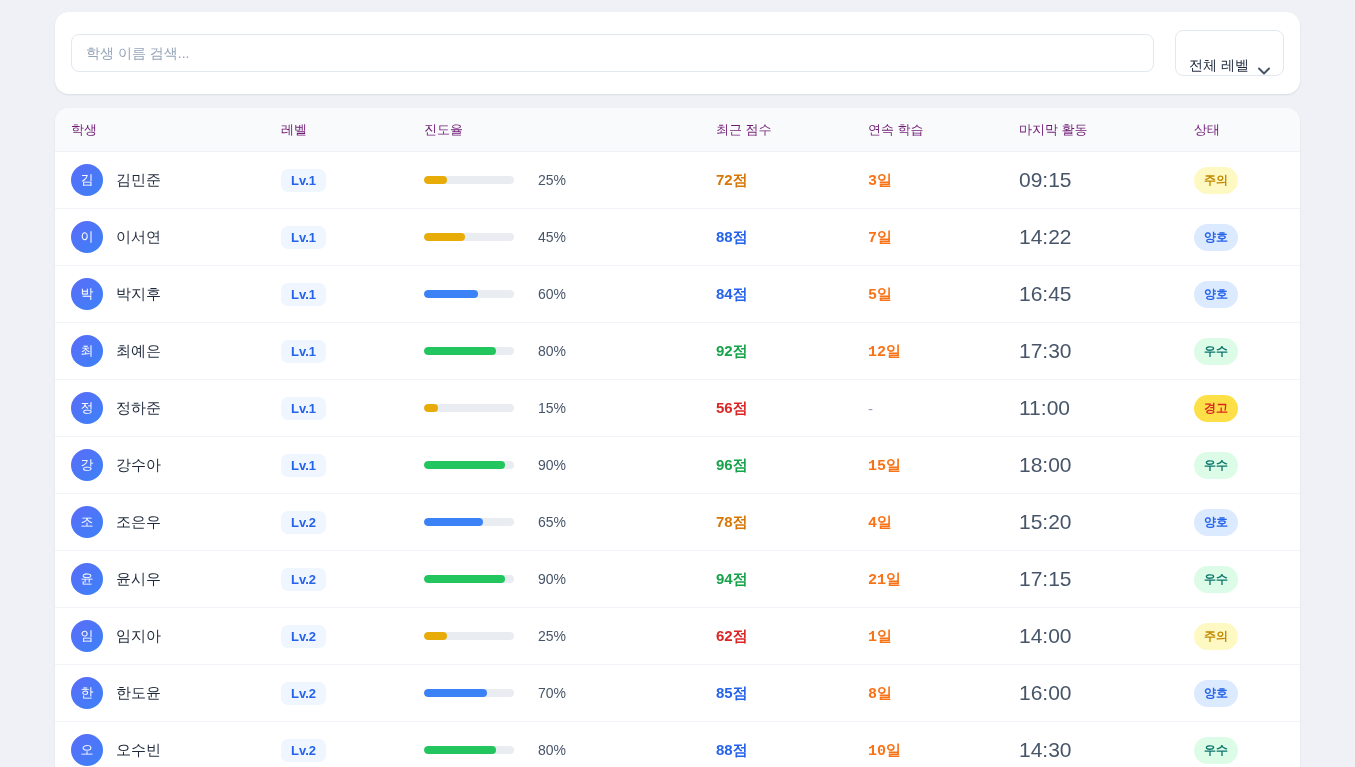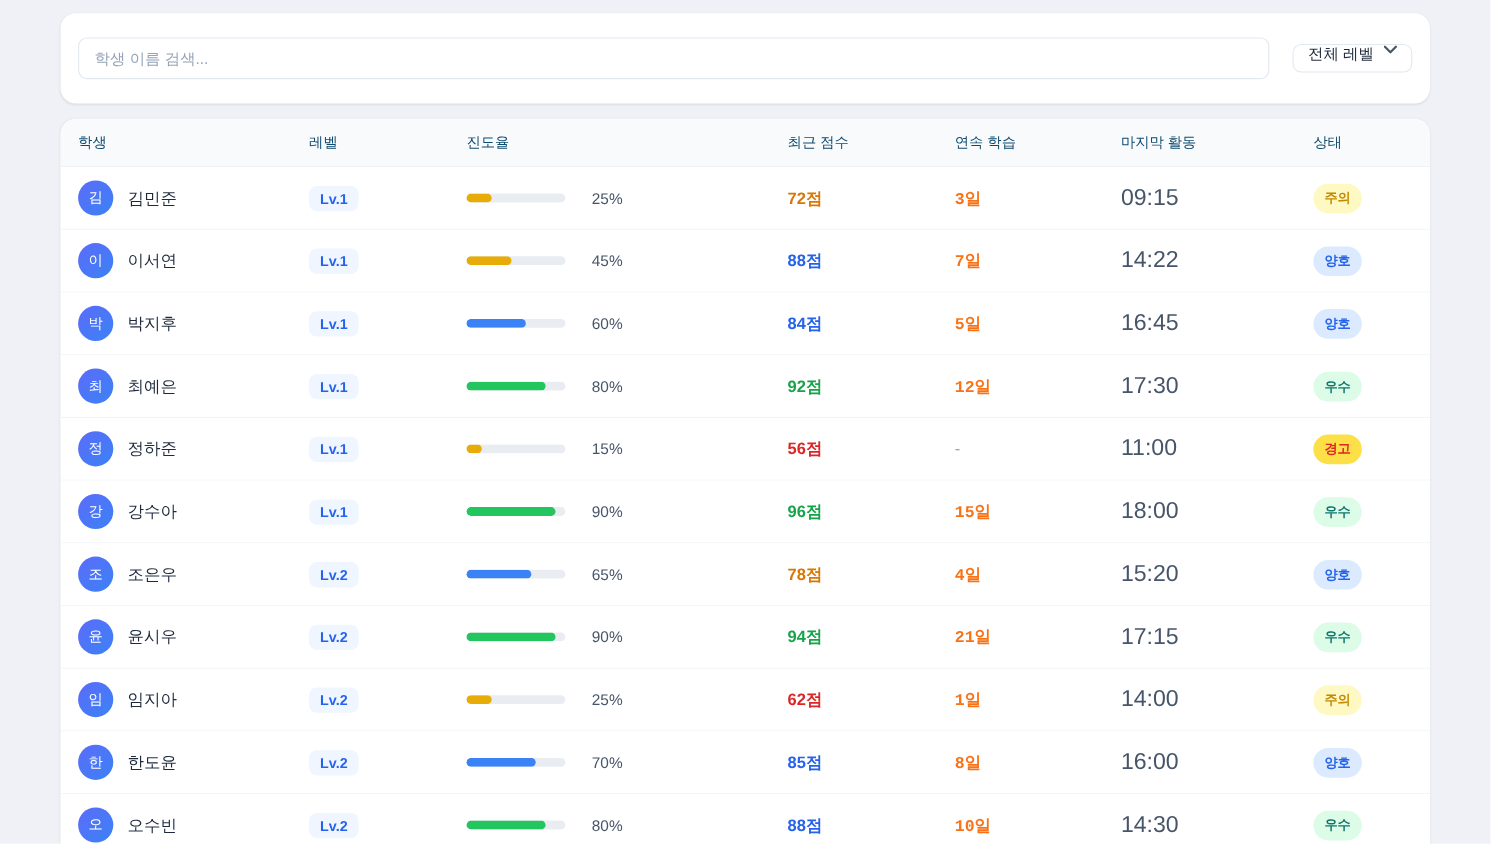--- a/index.html
+++ b/index.html
@@ -16,34 +16,34 @@
   }
   
   .toolbar-card { top:12px; height:82px; padding:22px 16px; display:flex; align-items:center; gap:21px; }
   .search-input {
     flex:1; height:38px; border:1px solid #e2e8f0; border-radius:8px;
     padding:0 14px; font-size:14px; color:#334155; outline:none; background:#fff;
     font-family:"Liberation Sans","DejaVu Sans",sans-serif;
   }
   .search-input::placeholder { color:#94a3b8; }
   .level-filter {
-    height:26px; min-width:107px; border:1px solid #e2e8f0; border-radius:8px;
-    background:#fff; display:flex; align-items:flex-start; justify-content:center; gap:9px;
+    height:46px; min-width:107px; border:1px solid #e2e8f0; border-radius:8px;
+    background:#fff; display:flex; align-items:flex-end; justify-content:center; gap:9px;
     font-size:14px; font-weight:500; color:#1e293b; cursor:pointer; padding:0 13px;
     font-family:"Liberation Sans","DejaVu Sans",sans-serif;
   }
   
   .table-card { top:108px; height:680px; overflow:hidden; }
   .thead, .trow {
     display:grid;
     grid-template-columns:210px 143px 292px 152px 151px 175px 1fr;
     align-items:center; padding:0 16px;
   }
   .thead { height:44px; background:#f8fafc; border-bottom:1px solid #eef2f6; border-radius:14px 14px 0 0; }
-  .th { font-size:13px; font-weight:500; color:#0c4a6e; }
+  .th { font-size:13px; font-weight:500; color:#701a75; }
   .trow { height:57px; border-bottom:1px solid #f1f5f9; background:#fff; }
   .student-cell { display:flex; align-items:center; gap:13px; }
   .avatar {
     width:32px; height:32px; border-radius:50%; flex:0 0 32px;
     background:linear-gradient(135deg,#5b6cf9,#3b82f6);
     color:#fff; font-size:13px; font-weight:500;
     display:flex; align-items:center; justify-content:center;
   }
   .name { font-size:15px; font-weight:500; color:#1e293b; }
   .level-badge {

